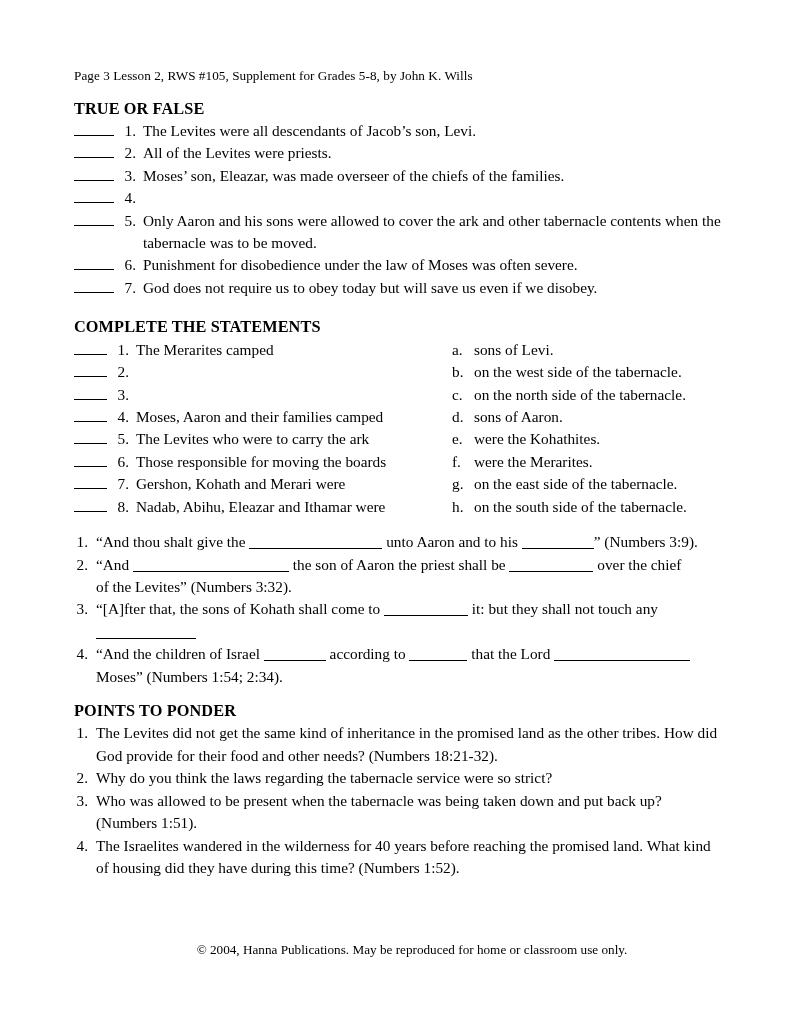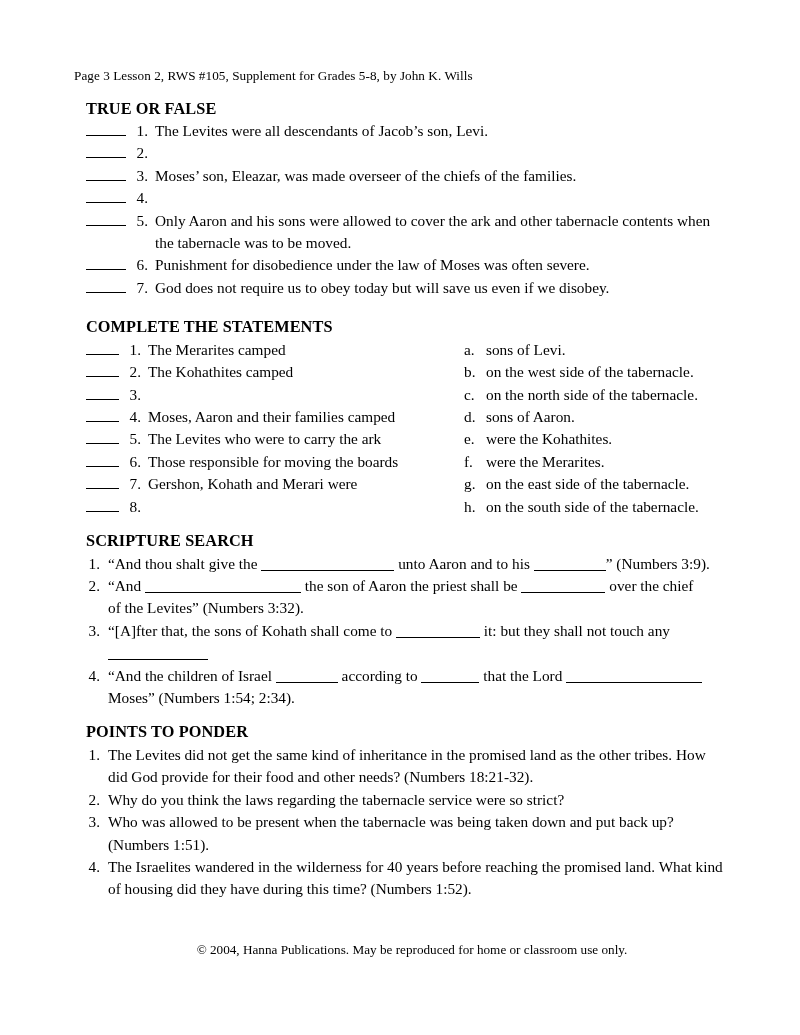--- a/index.html
+++ b/index.html
@@ -42,21 +42,20 @@
   
   .section-heading {
     font-weight: bold;
     font-size: 16.3px;
     line-height: 1.2;
     letter-spacing: 0.1px;
     margin: 0 0 2px 0;
   }
   .section {
     margin-bottom: 0;
-    margin-left: 12px;
   }
   .gap-lg { height: 18px; }
   .gap-md { height: 13px; }
 
   
   .row {
     display: flex;
     align-items: flex-start;
     font-size: 15.3px;
     line-height: 22.4px;
@@ -146,20 +145,21 @@
       <div class="section-heading">TRUE OR FALSE</div>
 
       <div class="row">
         <span class="blank-lead blank-tf"></span>
         <span class="num num-tf">1.</span>
         <span class="txt">The Levites were all descendants of Jacob’s son, Levi.</span>
       </div>
       <div class="row">
         <span class="blank-lead blank-tf"></span>
         <span class="num num-tf">2.</span>
+        <span class="txt">All of the Levites were priests.</span>
       </div>
       <div class="row">
         <span class="blank-lead blank-tf"></span>
         <span class="num num-tf">3.</span>
         <span class="txt">Moses’ son, Eleazar, was made overseer of the chiefs of the families.</span>
       </div>
       <div class="row">
         <span class="blank-lead blank-tf"></span>
         <span class="num num-tf">4.</span>
       </div>
@@ -188,21 +188,20 @@
       <div class="match">
         <div class="match-left">
           <div class="row">
             <span class="blank-lead blank-cs"></span>
             <span class="num num-tf">1.</span>
             <span class="txt nowrap">The Merarites camped</span>
           </div>
           <div class="row">
             <span class="blank-lead blank-cs"></span>
             <span class="num num-tf">2.</span>
-            <span class="txt nowrap">The Kohathites camped</span>
           </div>
           <div class="row">
             <span class="blank-lead blank-cs"></span>
             <span class="num num-tf">3.</span>
           </div>
           <div class="row">
             <span class="blank-lead blank-cs"></span>
             <span class="num num-tf">4.</span>
             <span class="txt nowrap">Moses, Aaron and their families camped</span>
           </div>
@@ -217,20 +216,21 @@
             <span class="txt nowrap">Those responsible for moving the boards</span>
           </div>
           <div class="row">
             <span class="blank-lead blank-cs"></span>
             <span class="num num-tf">7.</span>
             <span class="txt nowrap">Gershon, Kohath and Merari were</span>
           </div>
           <div class="row">
             <span class="blank-lead blank-cs"></span>
             <span class="num num-tf">8.</span>
+            <span class="txt nowrap">Nadab, Abihu, Eleazar and Ithamar were</span>
           </div>
         </div>
 
         <div class="match-right">
           <div class="opt-row">
             <span class="opt-letter">a.</span>
             <span class="txt nowrap">sons of Levi.</span>
           </div>
           <div class="opt-row">
             <span class="opt-letter">b.</span>
@@ -260,21 +260,20 @@
             <span class="opt-letter">h.</span>
             <span class="txt nowrap">on the south side of the tabernacle.</span>
           </div>
         </div>
       </div>
     </div>
 
     <div class="gap-md"></div>
 
     <div class="section">
-      <div class="section-heading">SCRIPTURE SEARCH</div>
 
       <div class="hang">
         <span class="num num-plain">1.</span>
         <span class="hang-body"><span>“And thou shalt give the</span> <span class="ib" style="width:133px"></span> <span>unto Aaron and to his</span> <span class="ib" style="width:72px"></span><span>” (Numbers 3:9).</span></span>
       </div>
 
       <div class="hang">
         <span class="num num-plain">2.</span>
         <span class="hang-body"><span>“And</span> <span class="ib" style="width:156px"></span> <span>the son of Aaron the priest shall be</span> <span class="ib" style="width:84px"></span> <span>over the chief</span><br><span>of the Levites” (Numbers 3:32).</span></span>
       </div>

